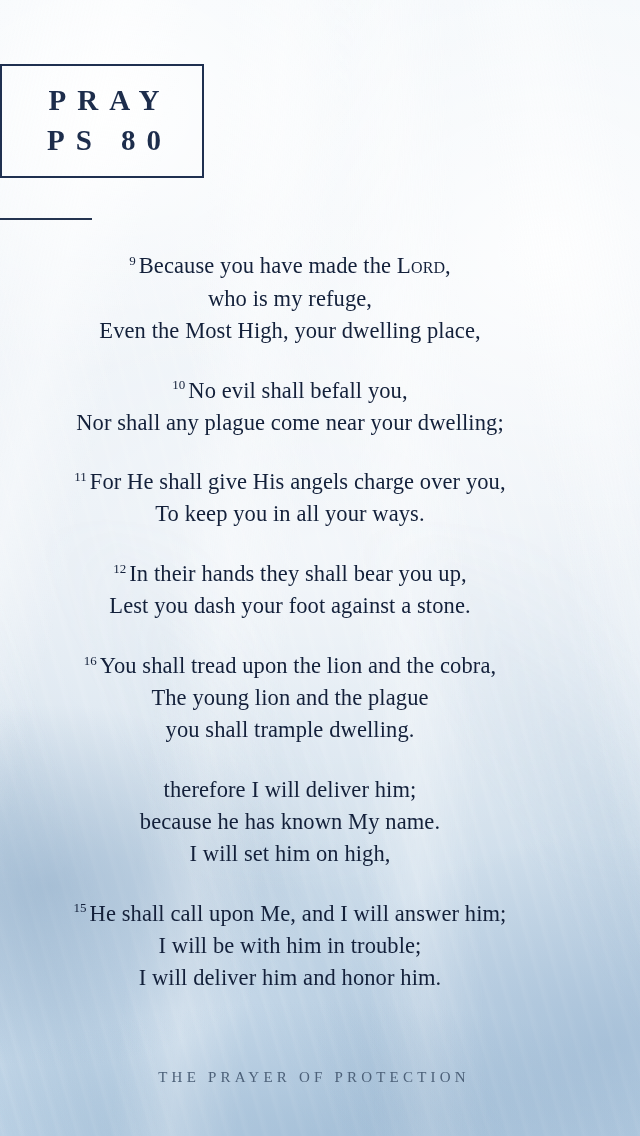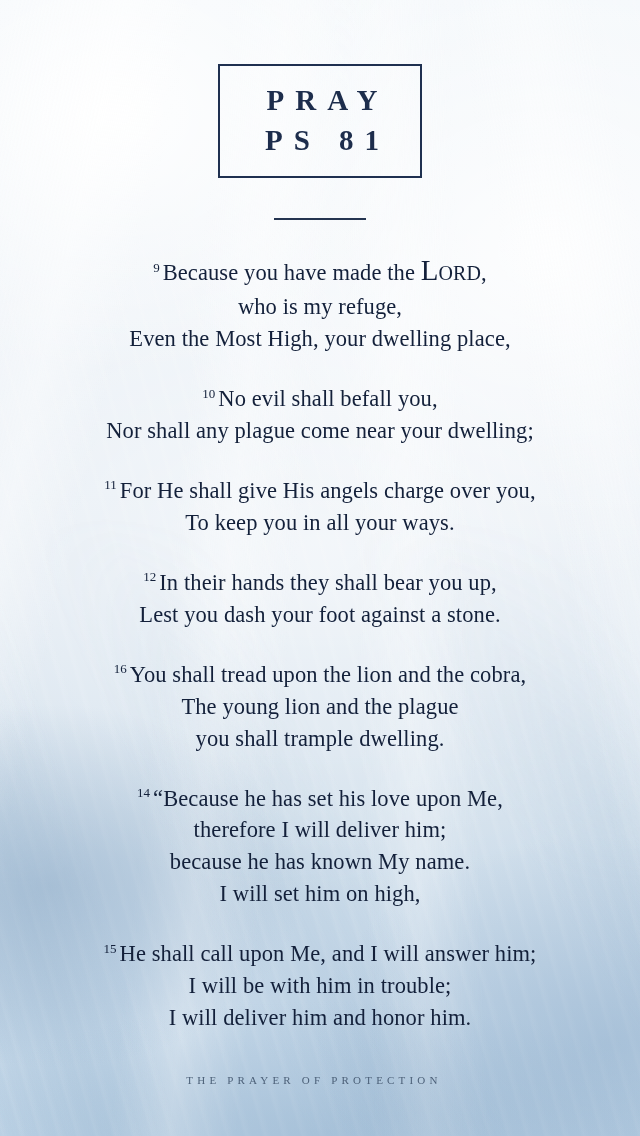--- a/index.html
+++ b/index.html
@@ -68,21 +68,21 @@
   }
 
   
   .content {
     position: relative;
     z-index: 3;
     width: 640px;
     height: 1136px;
     display: flex;
     flex-direction: column;
-    align-items: center;
+    align-items: flex-start;
   }
 
   .title-box {
     margin-top: 64px;
     border: 2px solid #1f3050;
     padding: 14px 30px 16px 34px;
     text-align: center;
     color: #1d2d4c;
   }
   .title-line {
@@ -116,52 +116,52 @@
     letter-spacing: .1px;
   }
   .vnum {
     font-size: 13px;
     vertical-align: super;
     letter-spacing: 0;
     margin-right: 3px;
   }
   .smallcaps {
     font-variant: small-caps;
-    font-size: 29px;
+    font-size: 23px;
   }
 
   .footer {
     position: absolute;
     bottom: 50px;
     left: 0;
     right: 12px;
     text-align: center;
     color: #4c6078;
-    font-size: 11px;
+    font-size: 15px;
     letter-spacing: 4.2px;
     font-variant: small-caps;
     font-family: "Liberation Serif", serif;
   }
 </style>
 </head>
 <body>
 
 <div class="page">
 
   <div class="feather-layer fl1"></div>
   <div class="feather-layer fl2"></div>
   <div class="feather-layer fl5"></div>
   <div class="feather-layer fl3"></div>
   <div class="feather-layer fl4"></div>
 
   <div class="content">
 
     <div class="title-box">
       <div class="title-line">PRAY</div>
-      <div class="title-line">PS 81</div>
+      <div class="title-line">PS 80</div>
     </div>
 
     <div class="rule"></div>
 
     <div class="verses">
 
       <div class="stanza">
         <div class="line">
           <span class="vnum">9</span><span>Because you have made the <span class="smallcaps">Lord</span>,</span>
         </div>
@@ -192,23 +192,20 @@
 
       <div class="stanza">
         <div class="line">
           <span class="vnum">16</span><span>You shall tread upon the lion and the cobra,</span>
         </div>
         <div class="line">The young lion and the plague</div>
         <div class="line">you shall trample dwelling.</div>
       </div>
 
       <div class="stanza">
-        <div class="line">
-          <span class="vnum">14</span><span>“Because he has set his love upon Me,</span>
-        </div>
         <div class="line">therefore I will deliver him;</div>
         <div class="line">because he has known My name.</div>
         <div class="line">I will set him on high,</div>
       </div>
 
       <div class="stanza">
         <div class="line">
           <span class="vnum">15</span><span>He shall call upon Me, and I will answer him;</span>
         </div>
         <div class="line">I will be with him in trouble;</div>

